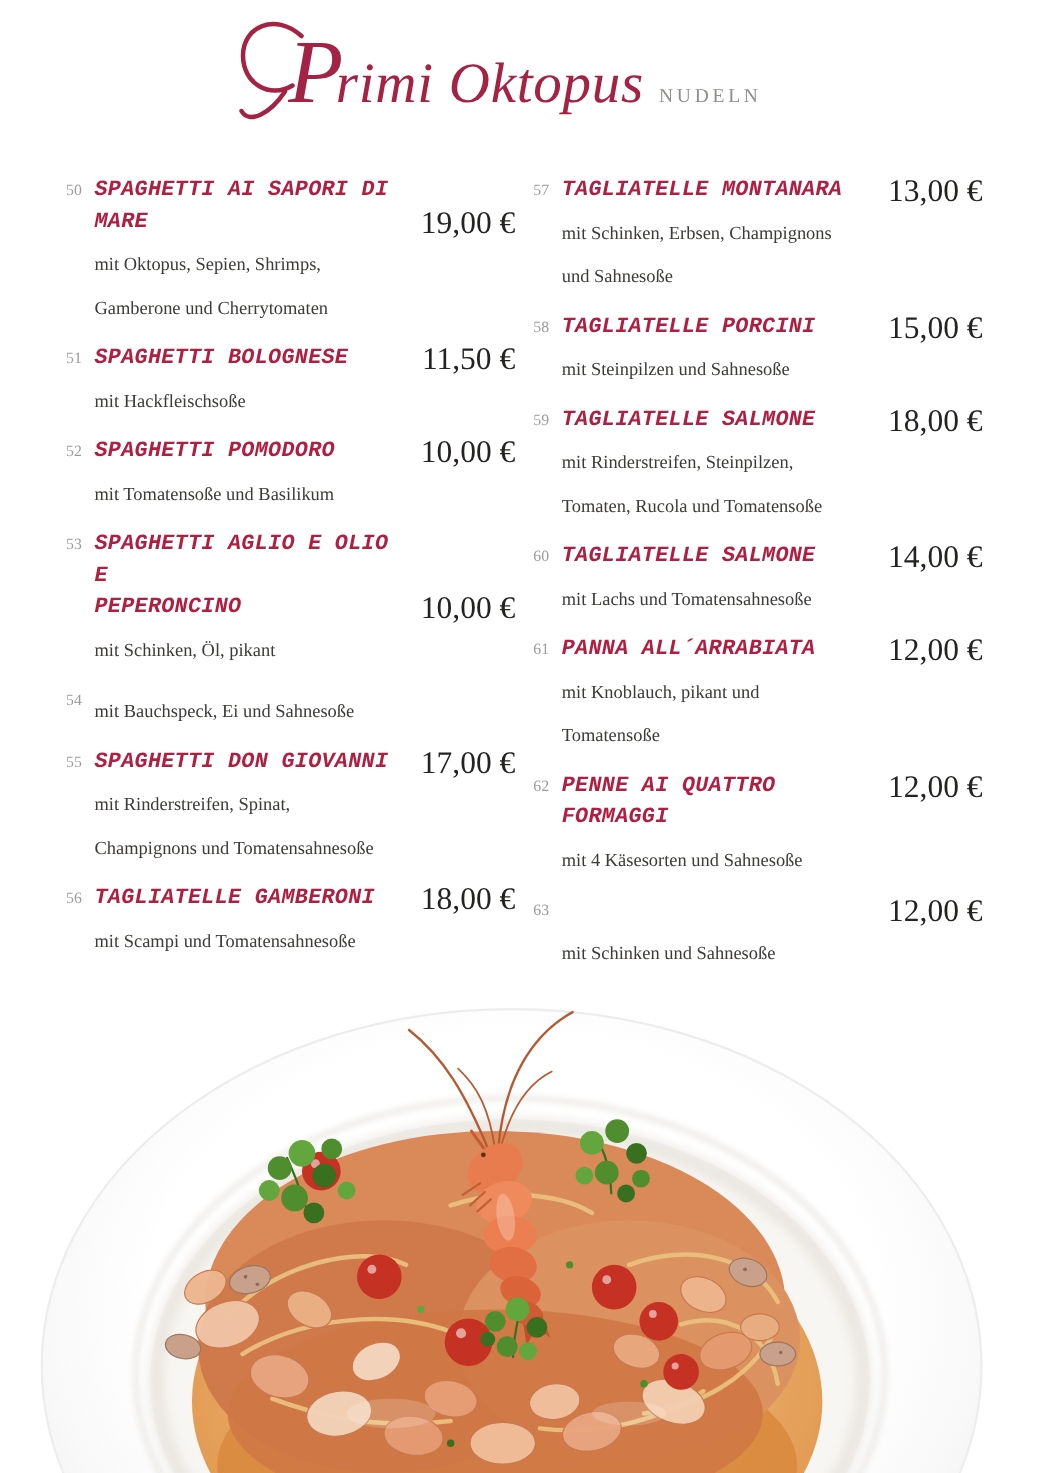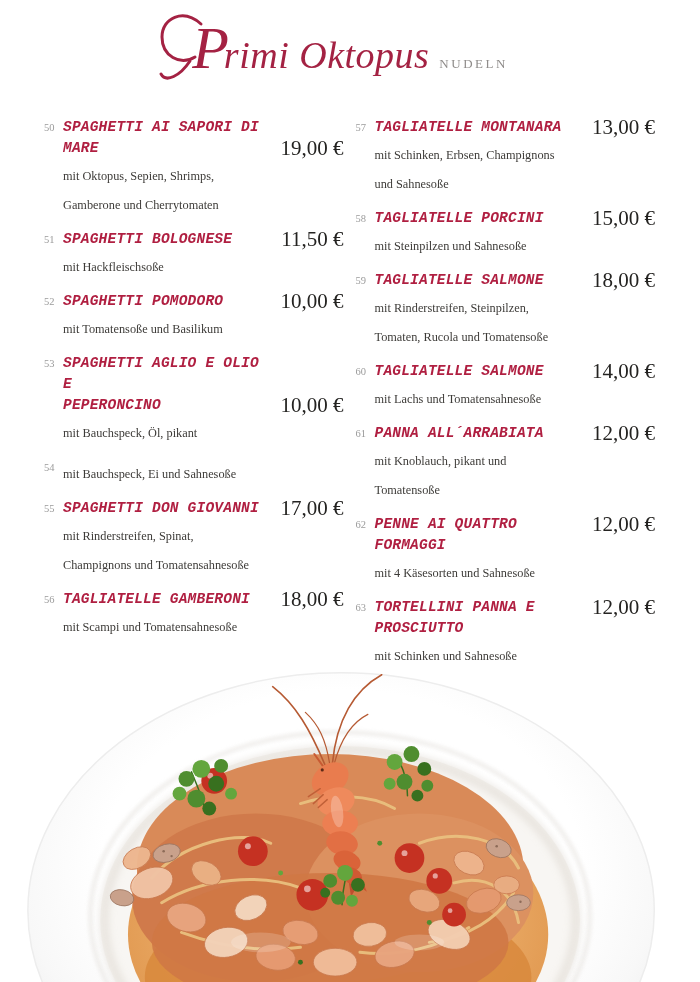--- a/index.html
+++ b/index.html
@@ -96,21 +96,21 @@
     </article>
 
     <article class="item">
       <div class="num">53</div>
       <div class="body">
         <div class="row bottom">
           <h3 class="name">SPAGHETTI AGLIO E OLIO E
 PEPERONCINO</h3>
           <div class="price">10,00 €</div>
         </div>
-        <p class="desc">mit Bauchspeck, Öl, pikant</p>
+        <p class="desc">mit Schinken, Öl, pikant</p>
       </div>
     </article>
 
     <article class="item">
       <div class="num">54</div>
       <div class="body">
         <p class="desc">mit Bauchspeck, Ei und Sahnesoße</p>
       </div>
     </article>
 
@@ -205,22 +205,20 @@
           <div class="price">12,00 €</div>
         </div>
         <p class="desc">mit 4 Käsesorten und Sahnesoße</p>
       </div>
     </article>
 
     <article class="item">
       <div class="num">63</div>
       <div class="body">
         <div class="row">
-          <h3 class="name">TORTELLINI PANNA E
-PROSCIUTTO</h3>
           <div class="price">12,00 €</div>
         </div>
         <p class="desc">mit Schinken und Sahnesoße</p>
       </div>
     </article>
   </section>
   </main>
 
   <figure class="photo" aria-label="Weißer Teller mit Spaghetti, Meeresfrüchten, Gamberoni, Kirschtomaten und Petersilie">
     <svg viewBox="0 0 700 340" aria-hidden="true">

